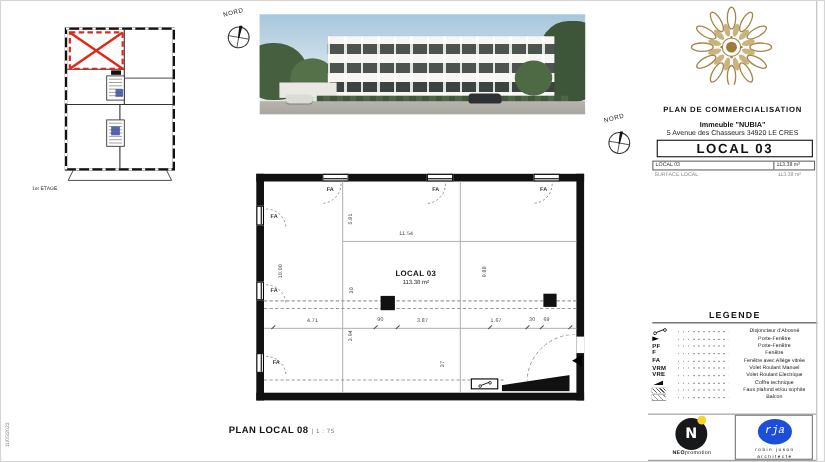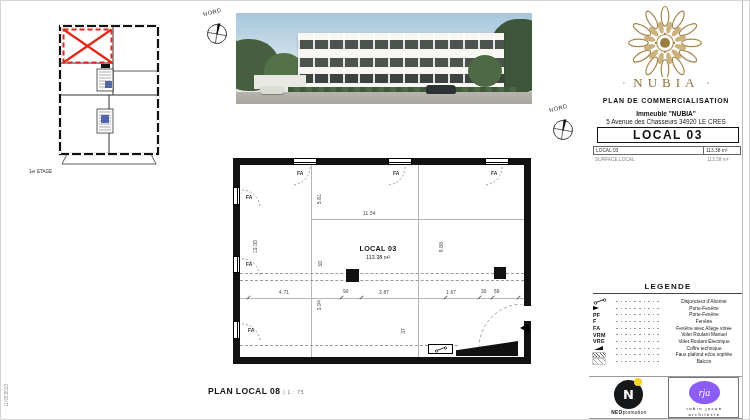--- a/index.html
+++ b/index.html
@@ -86,22 +86,22 @@
   .foot-title{position:absolute;left:207px;top:385px;font-size:8.6px;font-weight:bold;color:#111;letter-spacing:.4px;}
   .foot-scale{font-size:5.6px;font-weight:normal;color:#777;letter-spacing:.5px;}
   .side-date{position:absolute;left:3px;top:383px;font-size:4.6px;color:#888;writing-mode:vertical-rl;transform:rotate(180deg);}
 
   .logo-strip-line{position:absolute;background:#999;}
   .neo-circle{position:absolute;left:613px;top:379px;width:29px;height:29px;border-radius:50%;background:#16181a;
       display:flex;align-items:center;justify-content:center;color:#fff;font-size:13px;font-weight:bold;font-family:"DejaVu Sans",sans-serif;}
   .neo-dot{position:absolute;left:633px;top:377px;width:8px;height:8px;border-radius:50%;background:#f2d42c;}
   .neo-name{position:absolute;left:601px;top:409px;width:54px;text-align:center;font-size:4.8px;color:#111;letter-spacing:.3px;}
   .rja-cell{position:absolute;left:667px;top:376px;width:71px;height:41px;border:.8px solid #777;box-sizing:border-box;}
-  .rja-oval{position:absolute;left:20px;top:3px;width:31px;height:23px;border-radius:50%;background:#8b5cf6;
-      display:flex;align-items:center;justify-content:center;color:#fff;font-size:10px;font-family:Liberation Serif, serif;font-style:italic;text-align:center;}
+  .rja-oval{position:absolute;left:20px;top:3px;width:31px;height:23px;border-radius:50%;background:#1d4ed8;
+      display:flex;align-items:center;justify-content:center;color:#fff;font-size:10px;font-family:Liberation Mono, monospace;font-style:italic;text-align:center;}
   .rja-l1{position:absolute;left:0;top:28px;width:71px;text-align:center;font-size:4.2px;letter-spacing:1.4px;color:#111;}
   .rja-l2{position:absolute;left:0;top:34px;width:71px;text-align:center;font-size:4.2px;letter-spacing:1.4px;color:#111;}
 </style>
 </head>
 <body>
 
 <div class="page">
 
   <div class="side-date">11/05/2023</div>
 
@@ -201,25 +201,20 @@
         <use href="#pi" transform="rotate(315 50 50)"></use>
         <use href="#pi" transform="rotate(345 50 50)"></use>
       <circle cx="50" cy="50" r="11" fill="none" stroke="#a5874a" stroke-width="1.4"></circle>
       <circle cx="50" cy="50" r="6.5" fill="#9c7c3c"></circle>
       <circle cx="50" cy="38" r="1.4" fill="#9c7c3c"></circle>
         <circle cx="62" cy="50" r="1.4" fill="#9c7c3c"></circle>
       <circle cx="50" cy="62" r="1.4" fill="#9c7c3c"></circle>
         <circle cx="38" cy="50" r="1.4" fill="#9c7c3c"></circle>
     </svg>
   </div>
-  <div class="brand-word">
-    <span class="brand-dot">◦</span>
-    <span>NUBIA</span>
-    <span class="brand-dot">◦</span>
-  </div>
   <div class="doc-title">PLAN DE COMMERCIALISATION</div>
   <div class="bldg-line">Immeuble "NUBIA"</div>
   <div class="addr-line">5 Avenue des Chasseurs 34920 LE CRES</div>
   <div class="local-box">LOCAL 03</div>
 
   <div class="tb-table">
     <div class="tb-row tb-row-main">
       <span class="tb-cell-l">LOCAL 03</span>
       <span class="tb-cell-r">113.38 m²</span>
     </div>

